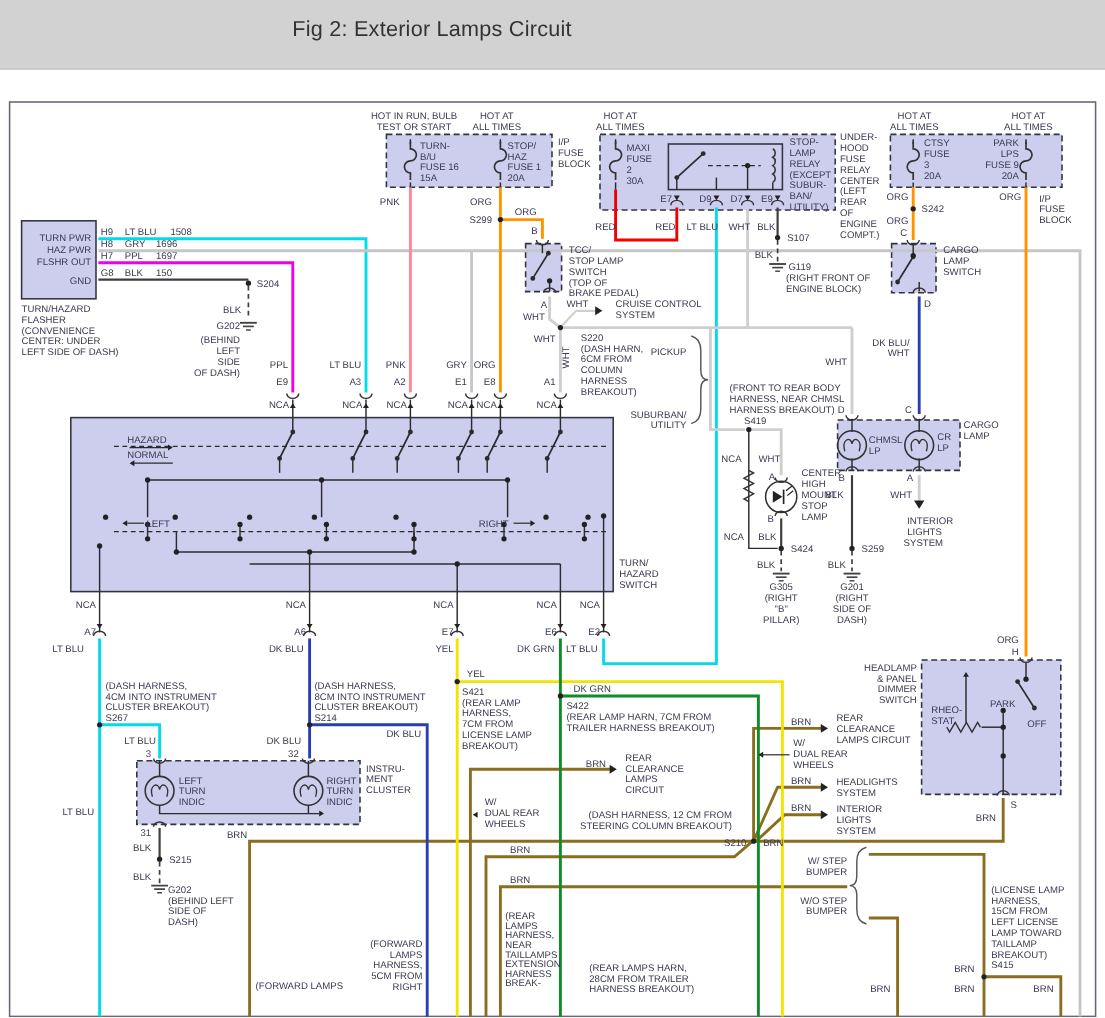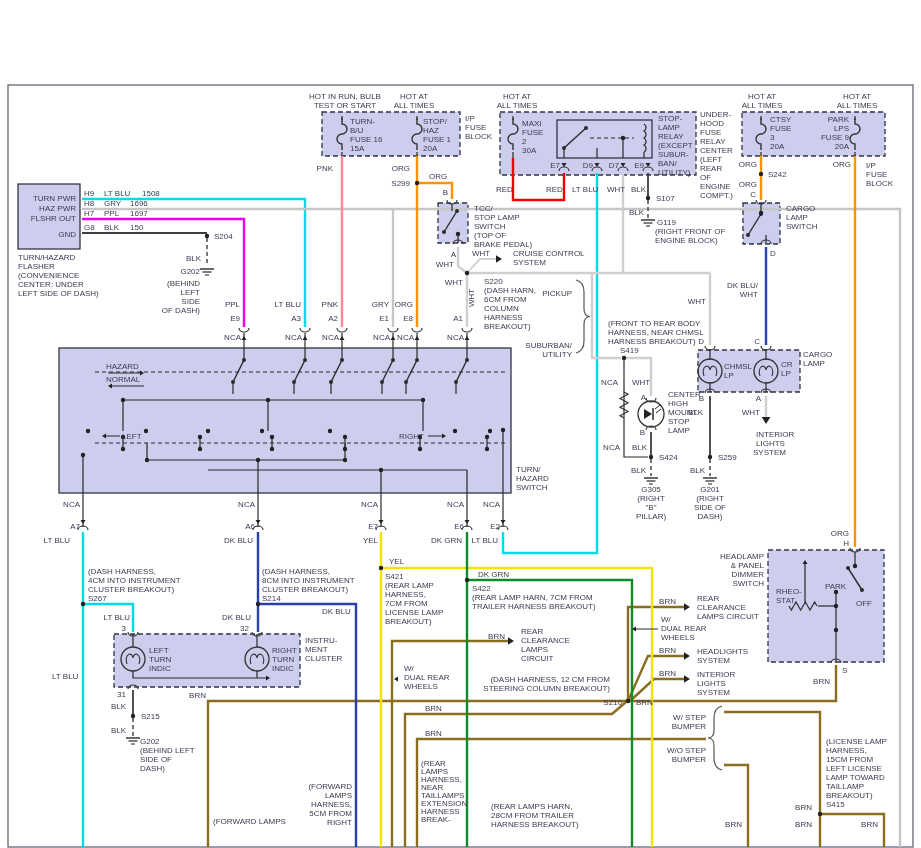--- a/index.html
+++ b/index.html
@@ -8,20 +8,23 @@
   .titlebar{position:absolute;left:0;top:0;width:921px;height:57px;background:#d2d2d2;
             border-bottom:1px solid #c2c2c2;}
   .titlebar .t{position:absolute;left:110px;top:14px;width:500px;text-align:center;
                font-size:18px;color:#333;letter-spacing:.2px;}
   svg text{font-family:"Liberation Sans",sans-serif;fill:#3a3a52;}
 </style>
 </head>
 <body>
 
 <div class="canvas">
+  <div class="titlebar">
+    <div class="t">Fig 2: Exterior Lamps Circuit</div>
+  </div>
   <svg id="diag" width="921" height="848" viewBox="0 0 921 848">
       <rect x="8" y="85" width="905" height="762" fill="none" stroke="#666677" stroke-width="1.3" stroke-dasharray="none"></rect>
       <rect x="322" y="112" width="138" height="44" fill="#cdcdee" stroke="#333344" stroke-width="1.3" stroke-dasharray="5 3"></rect>
       <rect x="500" y="112" width="196" height="63" fill="#cdcdee" stroke="#333344" stroke-width="1.3" stroke-dasharray="5 3"></rect>
       <rect x="557" y="120" width="95" height="38" fill="none" stroke="#333344" stroke-width="1.3" stroke-dasharray="none"></rect>
       <rect x="742" y="112" width="143" height="44" fill="#cdcdee" stroke="#333344" stroke-width="1.3" stroke-dasharray="5 3"></rect>
       <rect x="18" y="184" width="62" height="65" fill="#cdcdee" stroke="#333344" stroke-width="1.3" stroke-dasharray="none"></rect>
       <rect x="438" y="203" width="30" height="40" fill="#cdcdee" stroke="#333344" stroke-width="1.3" stroke-dasharray="5 3"></rect>
       <rect x="743" y="203" width="37" height="41" fill="#cdcdee" stroke="#333344" stroke-width="1.3" stroke-dasharray="5 3"></rect>
       <rect x="59" y="348" width="452" height="145" fill="#cdcdee" stroke="#333344" stroke-width="1.3" stroke-dasharray="none"></rect>

